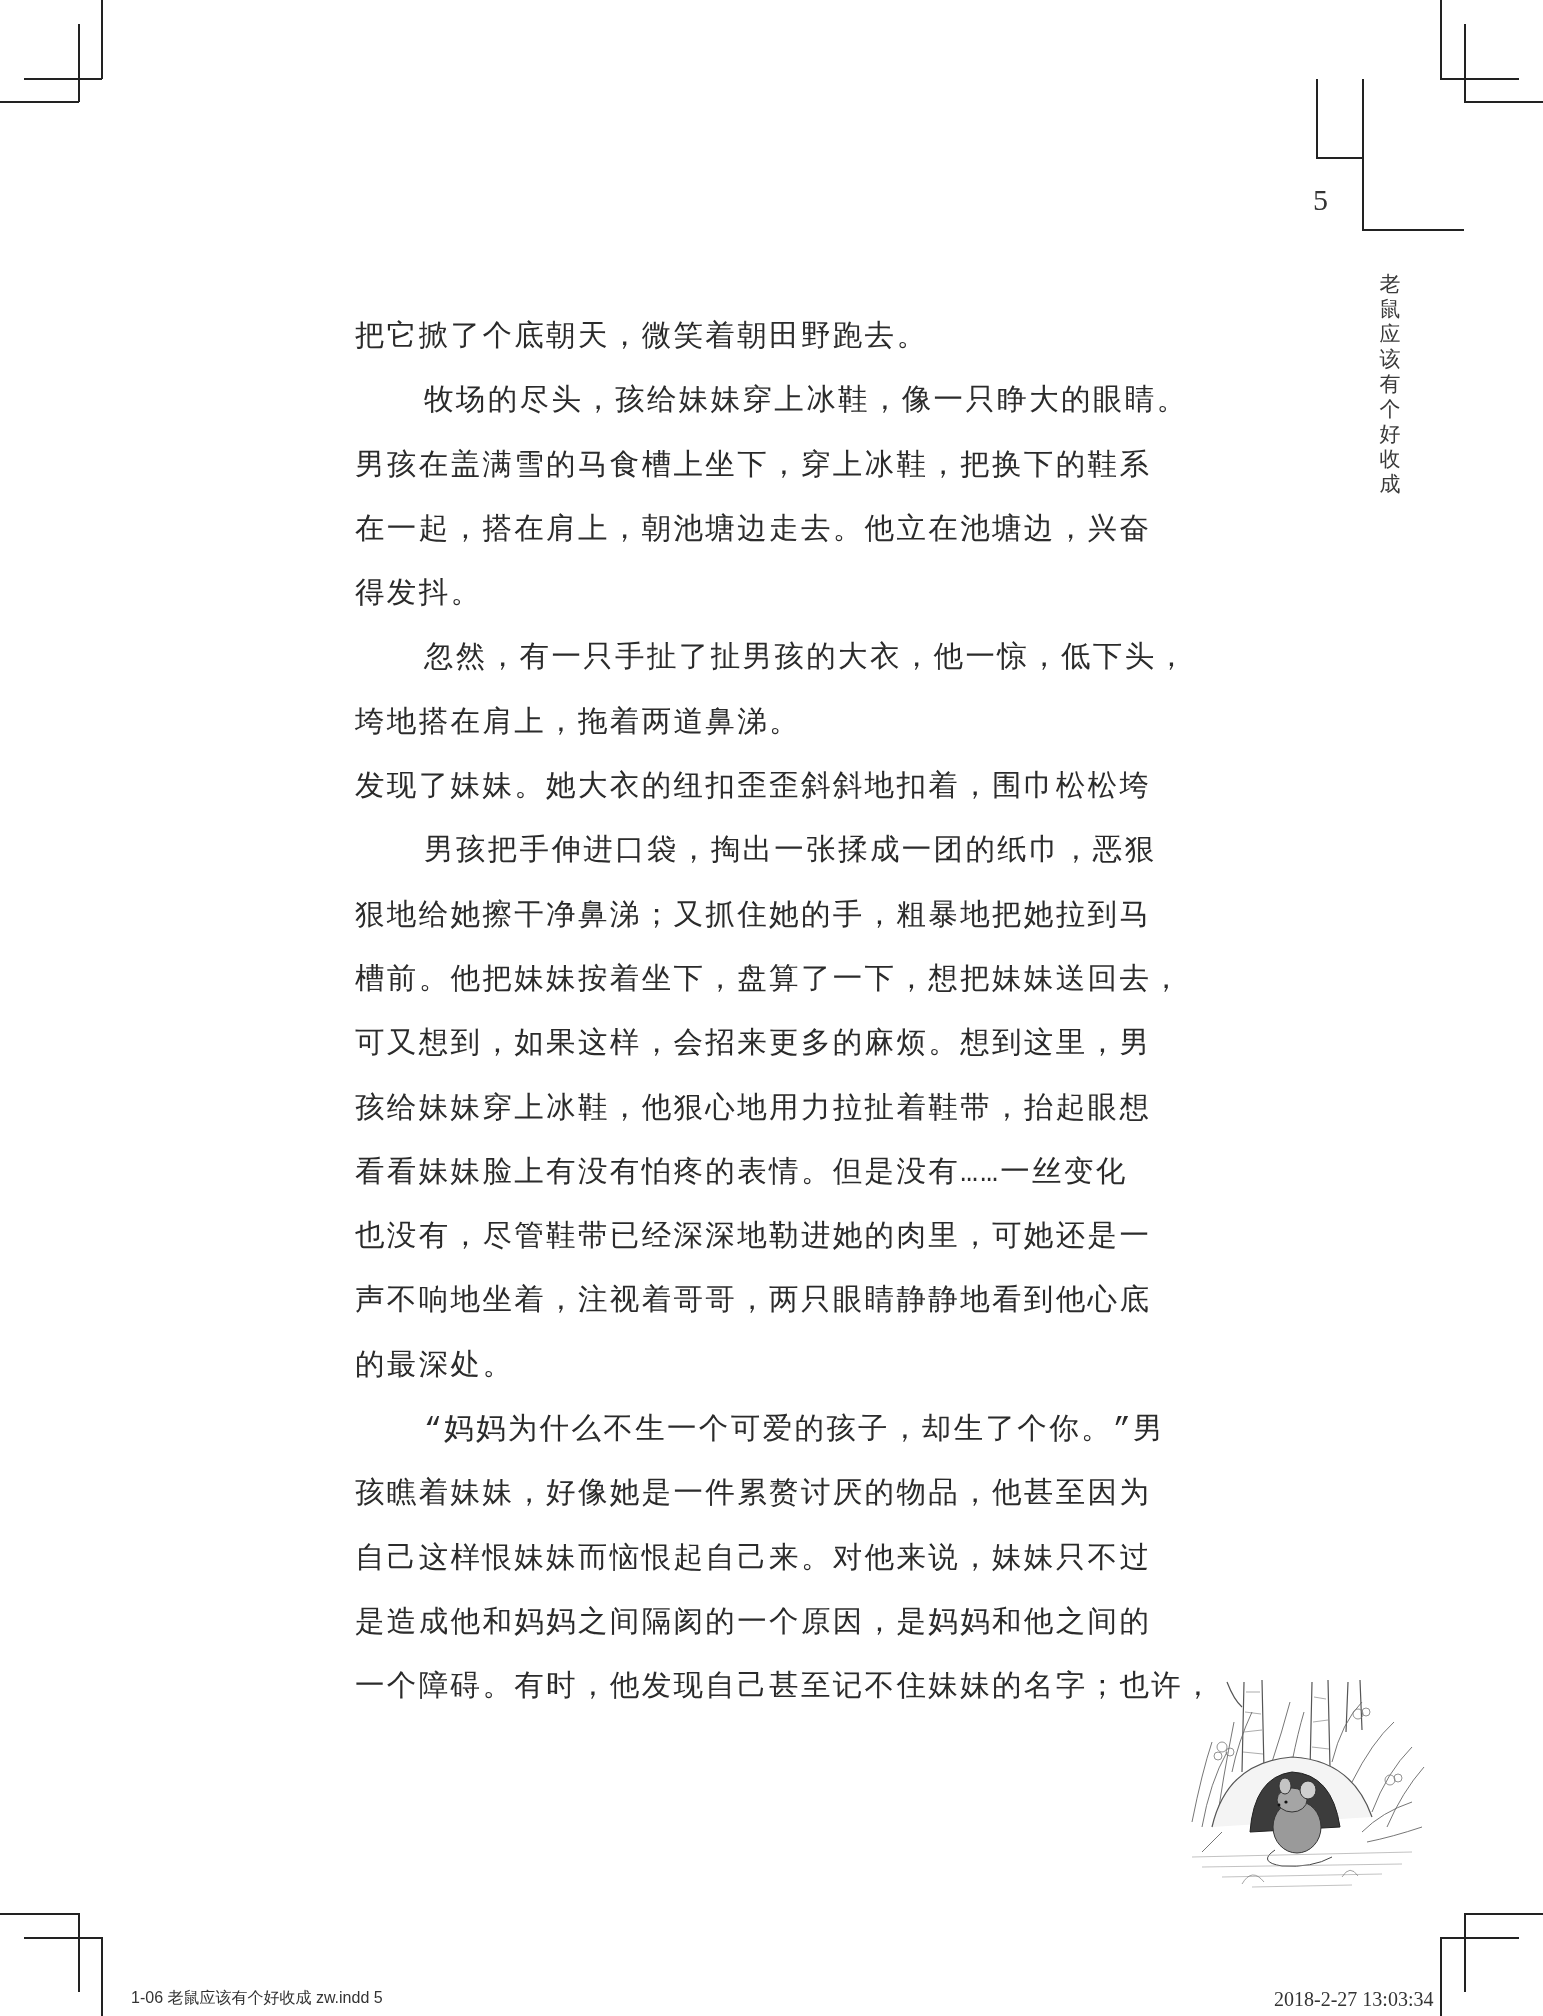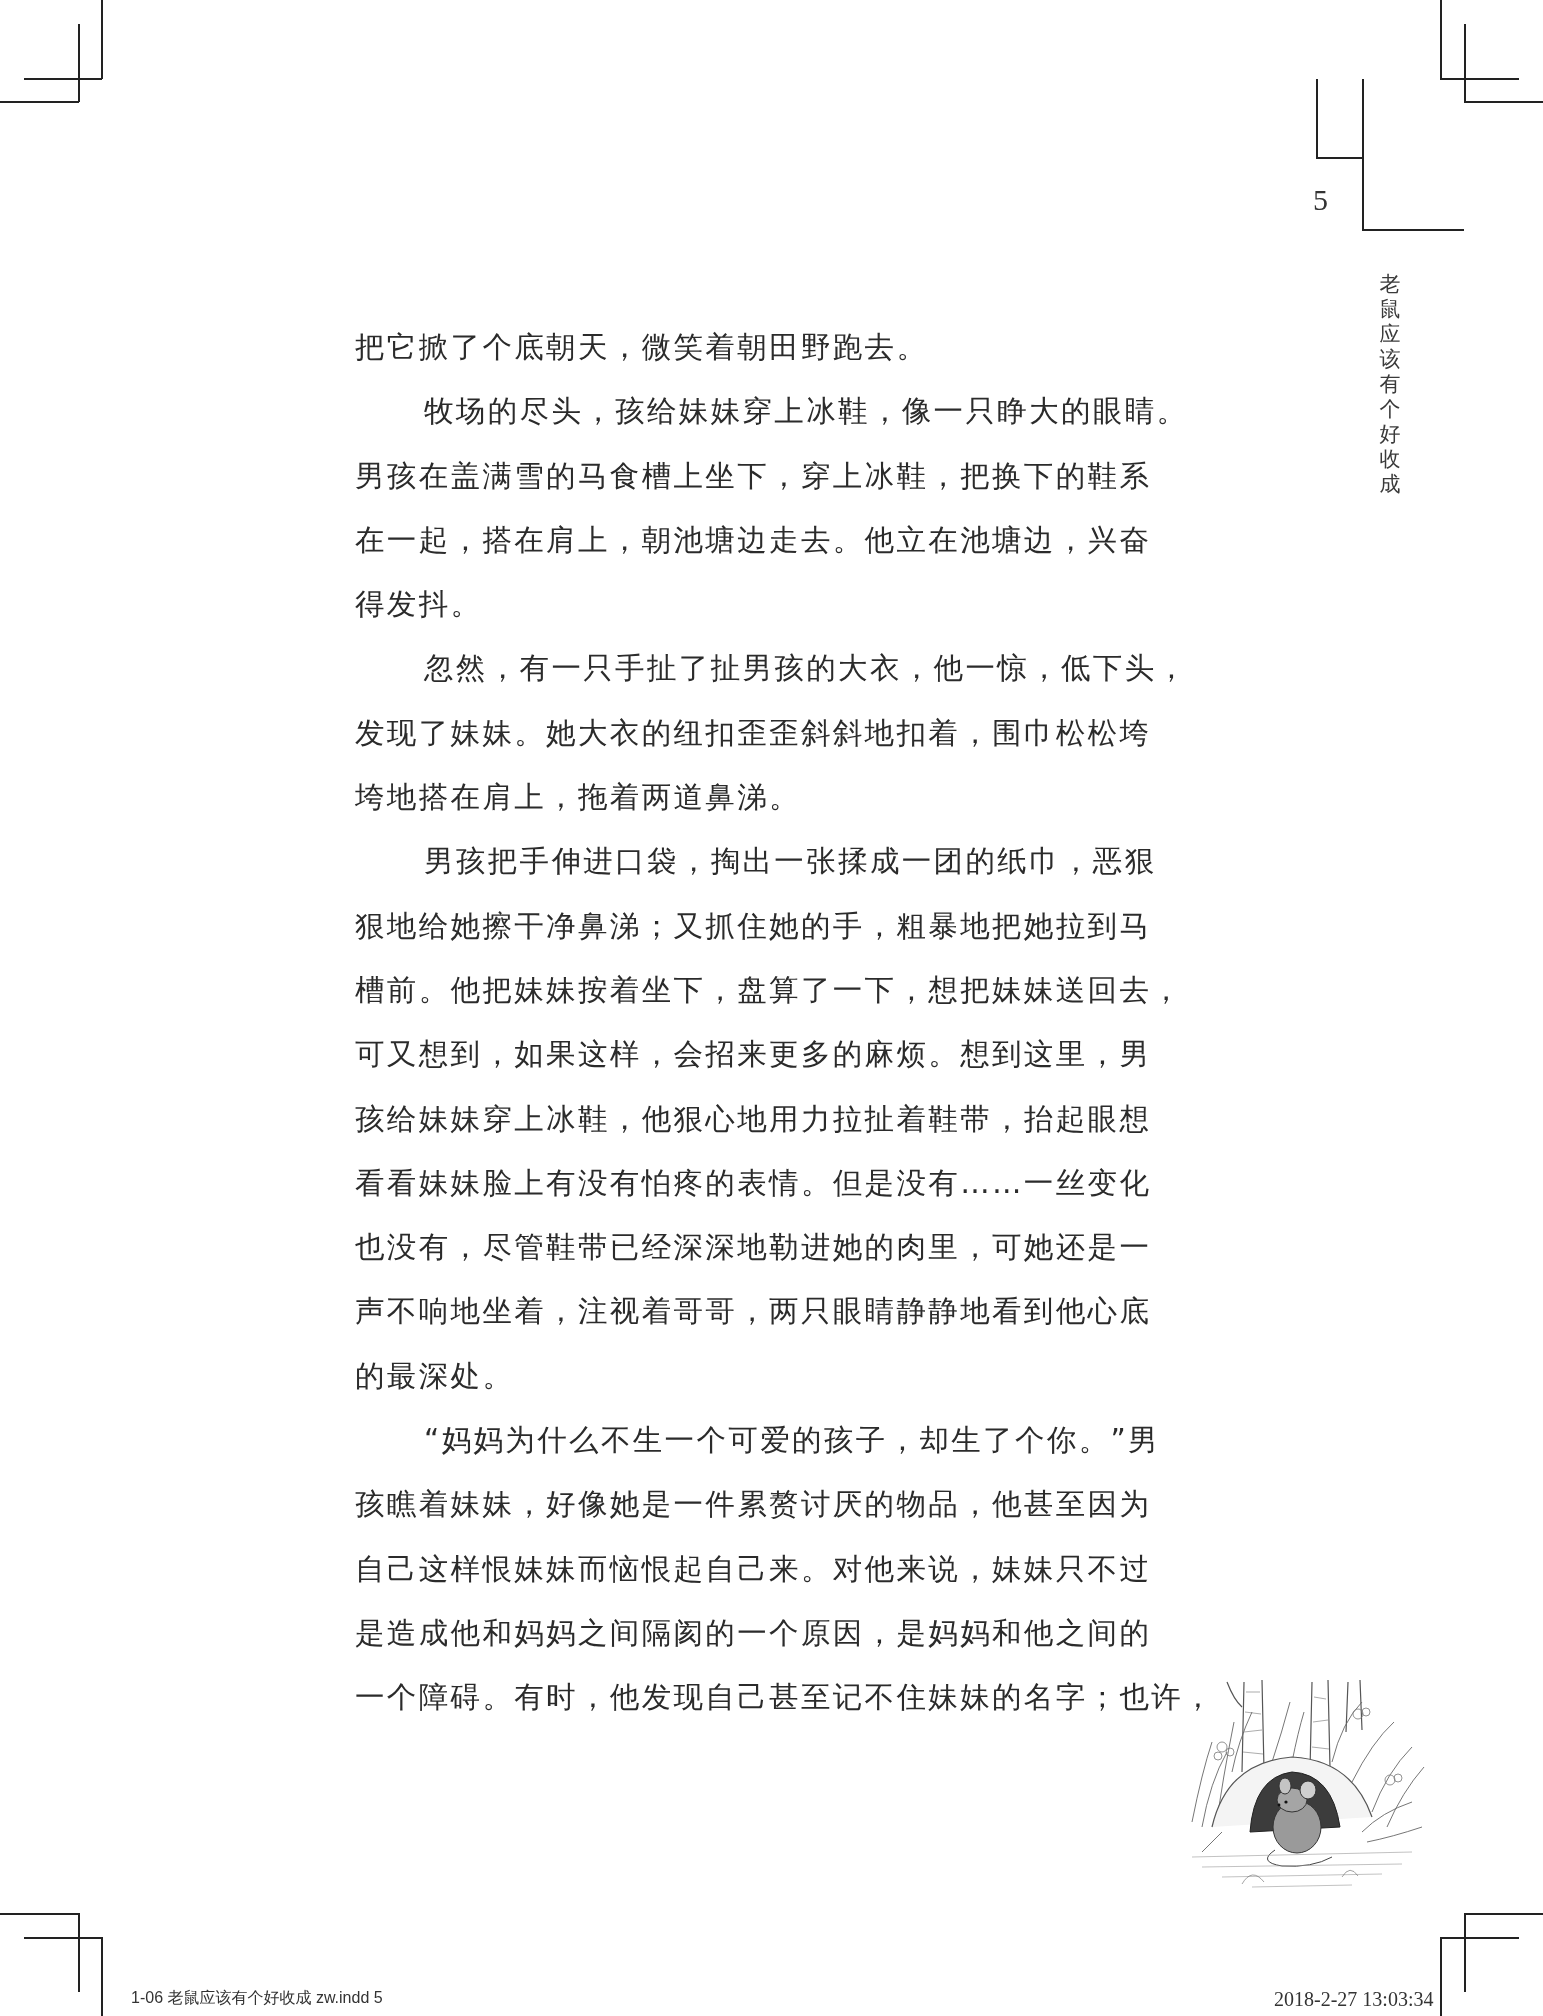--- a/index.html
+++ b/index.html
@@ -42,22 +42,23 @@
       text-align: center;
       word-break: break-all;
     }
     .running-title span {
       display: block;
     }
 
     .body-text {
       position: absolute;
       left: 355px;
-      top: 315px;
+      top: 305px;
       width: 860px;
+      font-family: Liberation Mono, monospace;
     }
     .line {
       height: 64.3px;
       font-size: 29.5px;
       line-height: 64.3px;
       letter-spacing: 2.35px;
       white-space: nowrap;
       color: #2b2b2b;
     }
     .line.indent {
@@ -115,22 +116,22 @@
   <span>老鼠应该有个好收成</span>
 </div>
 
 <div class="body-text">
   <div class="line">把它掀了个底朝天，微笑着朝田野跑去。</div>
   <div class="line indent">牧场的尽头，孩给妹妹穿上冰鞋，像一只睁大的眼睛。</div>
   <div class="line">男孩在盖满雪的马食槽上坐下，穿上冰鞋，把换下的鞋系</div>
   <div class="line">在一起，搭在肩上，朝池塘边走去。他立在池塘边，兴奋</div>
   <div class="line">得发抖。</div>
   <div class="line indent">忽然，有一只手扯了扯男孩的大衣，他一惊，低下头，</div>
+  <div class="line">垮地搭在肩上，拖着两道鼻涕。</div>
   <div class="line">发现了妹妹。她大衣的纽扣歪歪斜斜地扣着，围巾松松垮</div>
-  <div class="line">垮地搭在肩上，拖着两道鼻涕。</div>
   <div class="line indent">男孩把手伸进口袋，掏出一张揉成一团的纸巾，恶狠</div>
   <div class="line">狠地给她擦干净鼻涕；又抓住她的手，粗暴地把她拉到马</div>
   <div class="line">槽前。他把妹妹按着坐下，盘算了一下，想把妹妹送回去，</div>
   <div class="line">可又想到，如果这样，会招来更多的麻烦。想到这里，男</div>
   <div class="line">孩给妹妹穿上冰鞋，他狠心地用力拉扯着鞋带，抬起眼想</div>
   <div class="line">看看妹妹脸上有没有怕疼的表情。但是没有……一丝变化</div>
   <div class="line">也没有，尽管鞋带已经深深地勒进她的肉里，可她还是一</div>
   <div class="line">声不响地坐着，注视着哥哥，两只眼睛静静地看到他心底</div>
   <div class="line">的最深处。</div>
   <div class="line indent">“妈妈为什么不生一个可爱的孩子，却生了个你。”男</div>

